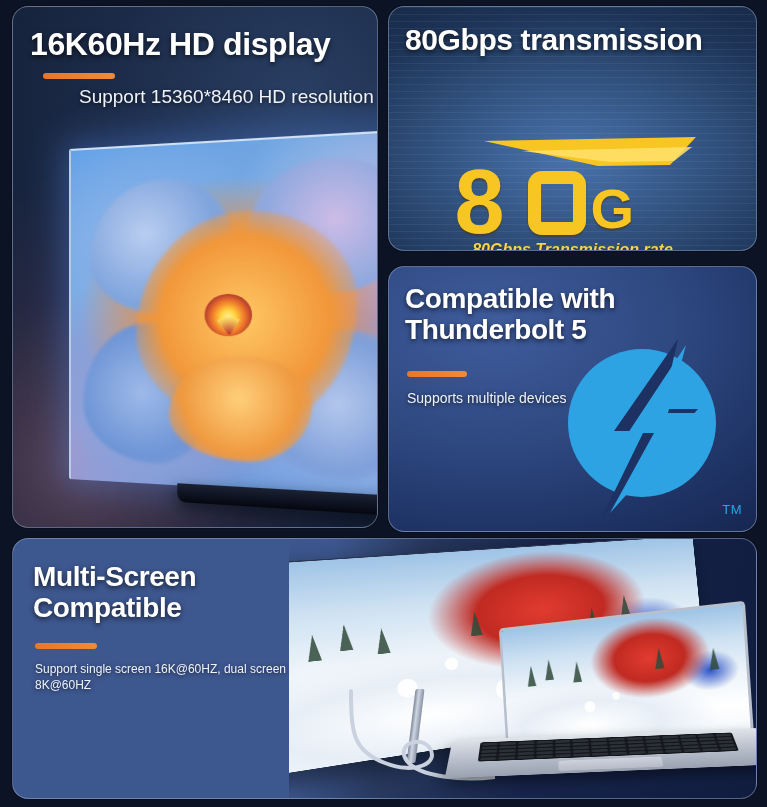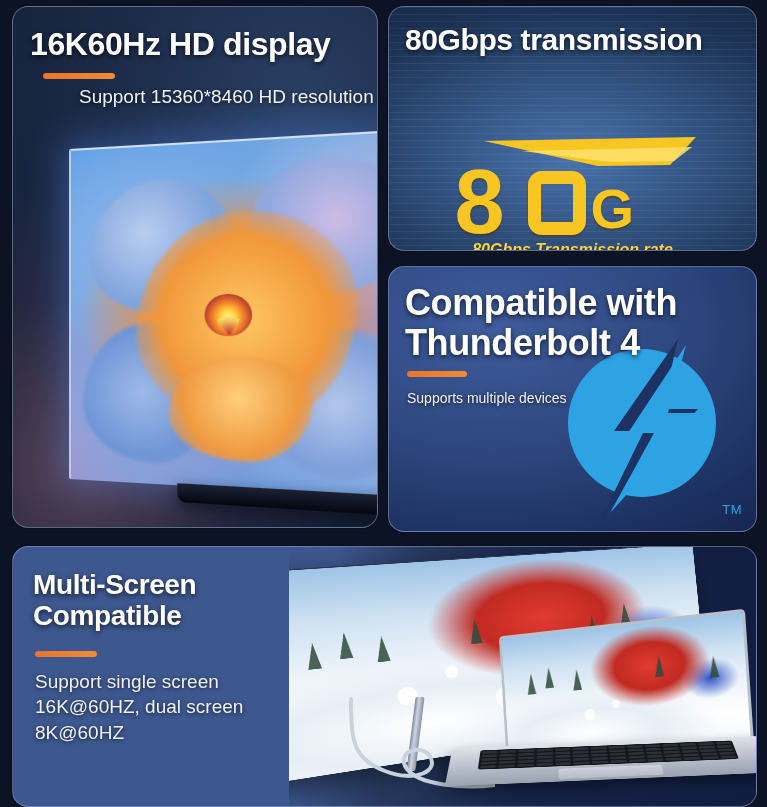--- a/index.html
+++ b/index.html
@@ -76,34 +76,34 @@
       box-shadow:0 2px 2px rgba(80,50,0,.45);}
   .g80 .dG{left:158px;top:18px;font-size:56px;line-height:1;}
   #s-speed{position:absolute;left:0;right:0;top:78px;text-align:center;
       color:#f7d24a;font-size:16px;font-weight:bold;font-style:italic;
       text-shadow:0 1px 2px rgba(60,40,0,.6);}
 
   
   #p-tbolt{left:388px;top:266px;width:367px;height:264px;
     background:
       radial-gradient(120% 110% at 28% 22%, #3f5c9c 0%, #2e4880 42%, #1d3162 75%, #13224a 100%);}
-  #t-tbolt{position:absolute;left:16px;top:16px;font-size:36px;line-height:1.12;z-index:4;}
+  #t-tbolt{position:absolute;left:16px;top:16px;font-size:28px;line-height:1.12;z-index:4;}
   #r-tbolt{left:18px;top:104px;width:60px;z-index:4;}
   #s-tbolt{position:absolute;left:18px;top:122px;font-size:14px;line-height:1.32;z-index:4;
       width:180px;}
   .tb-logo{position:absolute;right:16px;bottom:10px;width:182px;height:186px;z-index:3;}
   .tb-tm{position:absolute;right:14px;bottom:14px;color:#2ea3e4;font-size:13px;
       font-weight:normal;letter-spacing:.5px;z-index:5;}
 
   
   #p-multi{left:12px;top:538px;width:743px;height:259px;
-    background:linear-gradient(100deg,#3d578f 0%,#3d578f 41%,#27395f 52%,#16234a 70%,#101d3f 100%);margin-top:8px;}
+    background:linear-gradient(100deg,#3d578f 0%,#3d578f 41%,#27395f 52%,#16234a 70%,#101d3f 100%);}
   #t-multi{position:absolute;left:20px;top:22px;font-size:28px;line-height:1.12;z-index:6;}
   #r-multi{left:22px;top:104px;width:62px;z-index:6;}
-  #s-multi{position:absolute;left:22px;top:122px;font-size:19px;line-height:1.34;z-index:6;width:260px;}
+  #s-multi{position:absolute;left:22px;top:122px;font-size:12px;line-height:1.34;z-index:6;width:260px;}
 
   .scene{position:absolute;left:276px;top:0;width:467px;height:259px;z-index:3;overflow:hidden;}
   .mon{position:absolute;left:8px;top:-4px;width:400px;height:172px;
      transform:perspective(620px) rotateY(18deg) rotateZ(-6deg);transform-origin:right center;
      border-left:4px solid #0a0d16;border-top:1px solid #2b3550;overflow:hidden;
      box-shadow:-6px 8px 22px rgba(0,0,0,.5);}
   .mon-stand{position:absolute;left:122px;top:150px;width:9px;height:74px;
      background:linear-gradient(90deg,#7d8798,#cfd6e2 42%,#8892a4);
      transform:skewX(-7deg);z-index:4;border-radius:2px;}
   .cable{position:absolute;left:56px;top:150px;width:150px;height:96px;z-index:4;}
@@ -202,21 +202,21 @@
       <svg width="182" height="186" viewBox="0 0 182 186">
         <circle cx="84" cy="88" r="74" fill="#2ea3e4"></circle>
         <path d="M120 4 L56 96 L86 96 L44 182 L140 74 L104 74 Z" fill="#1d3162"></path>
         <path d="M128 10 L70 98 L96 98 L52 178 L142 78 L110 78 Z" fill="#2ea3e4"></path>
       </svg>
     </div>
     <div class="tb-tm">TM</div>
 
     <div class="ttl" id="t-tbolt">
       <div>Compatible with</div>
-      <div>Thunderbolt 4</div>
+      <div>Thunderbolt 5</div>
     </div>
     <div class="rule" id="r-tbolt"></div>
     <div class="sub" id="s-tbolt">Supports multiple devices</div>
   </div>
 
   <div class="panel" id="p-multi">
 
     <div class="scene">
 
       <div class="mon">

